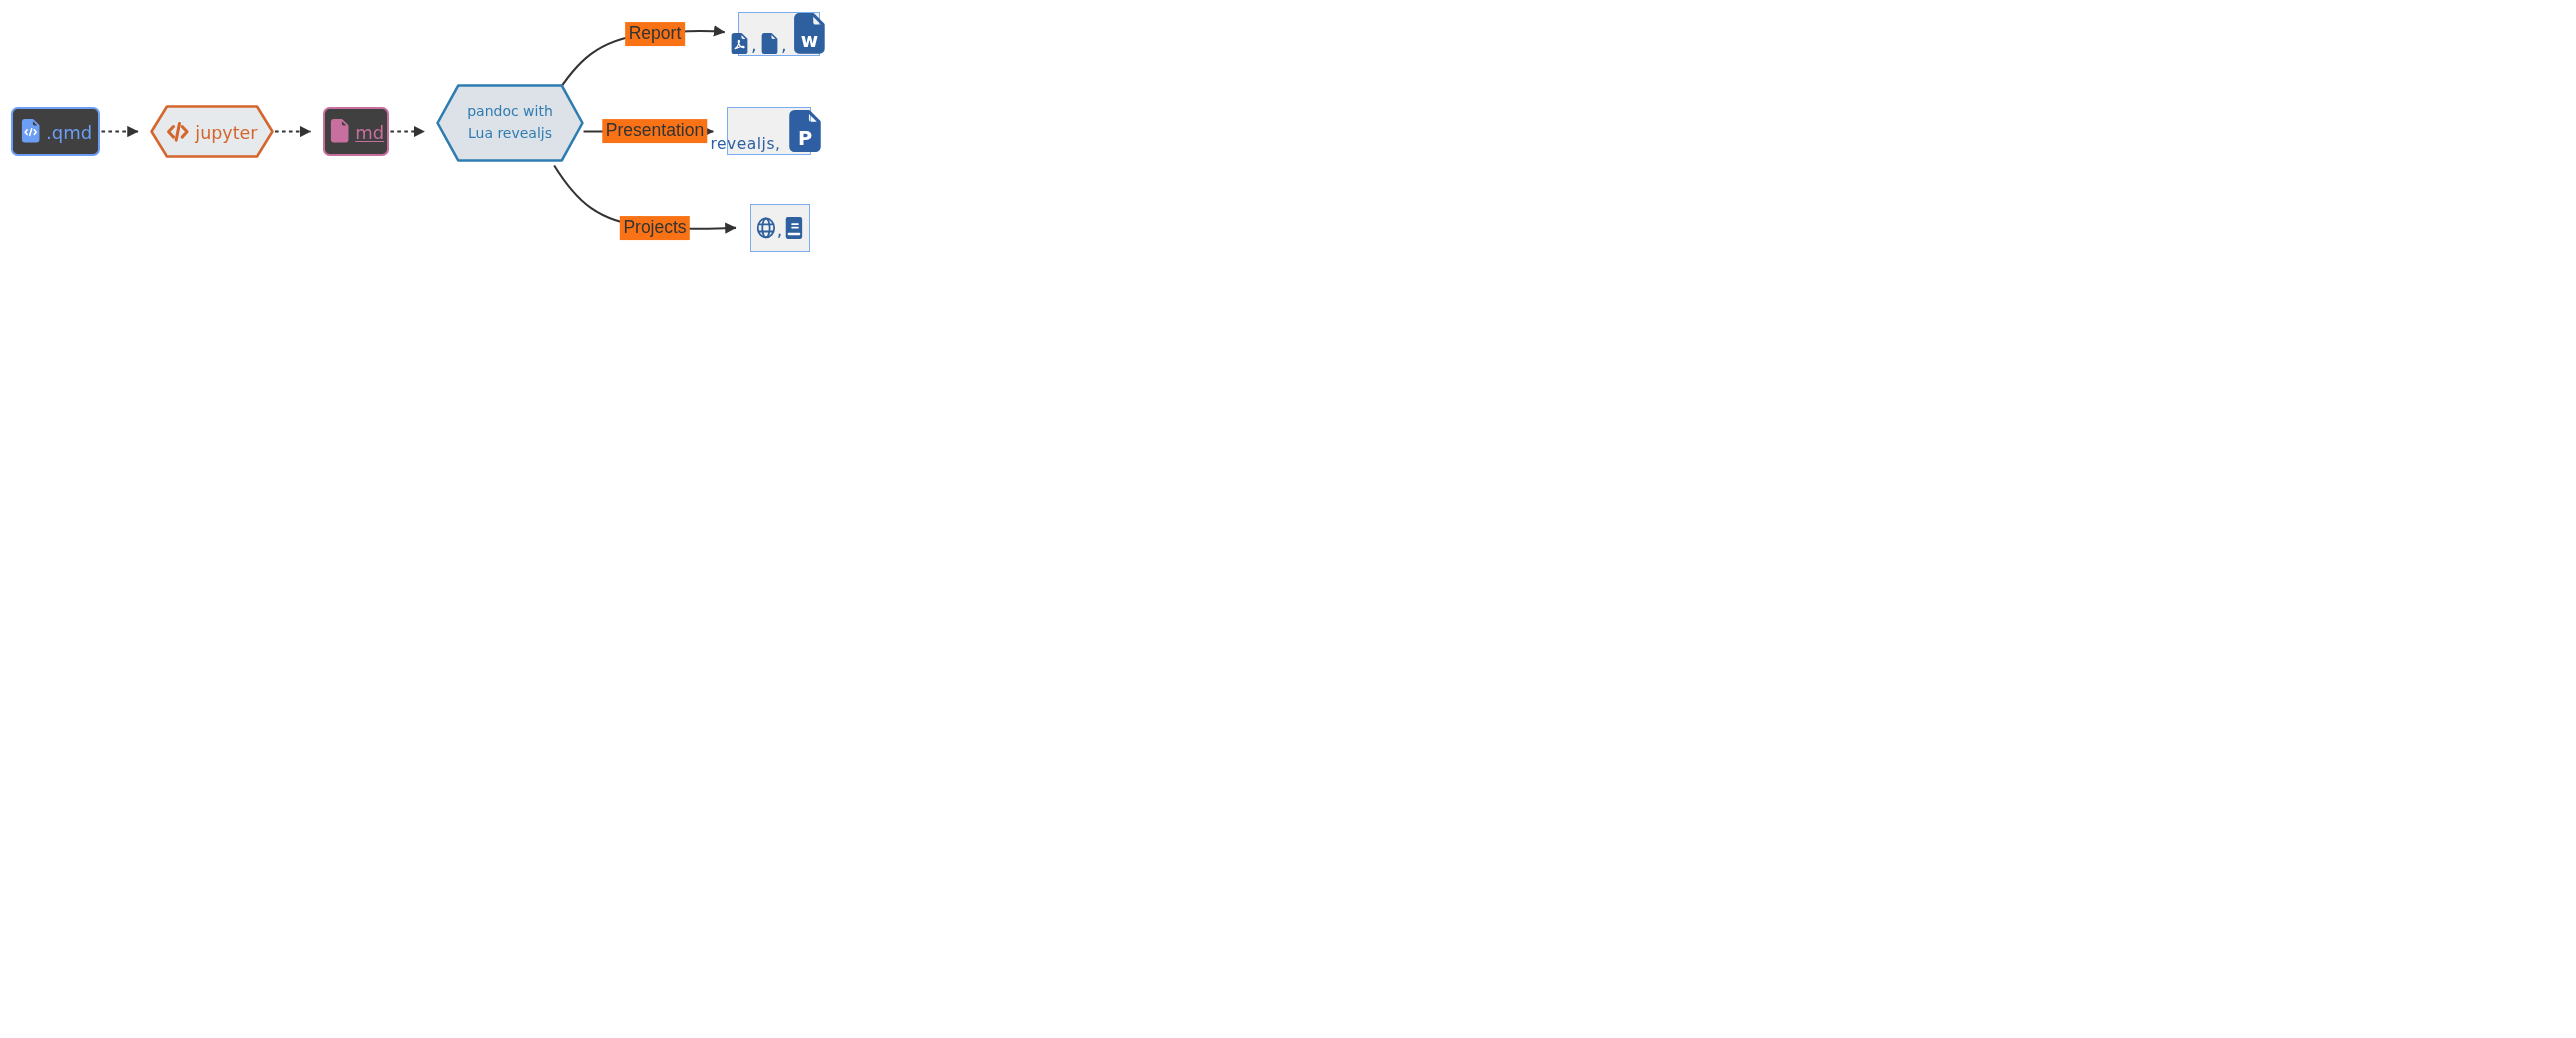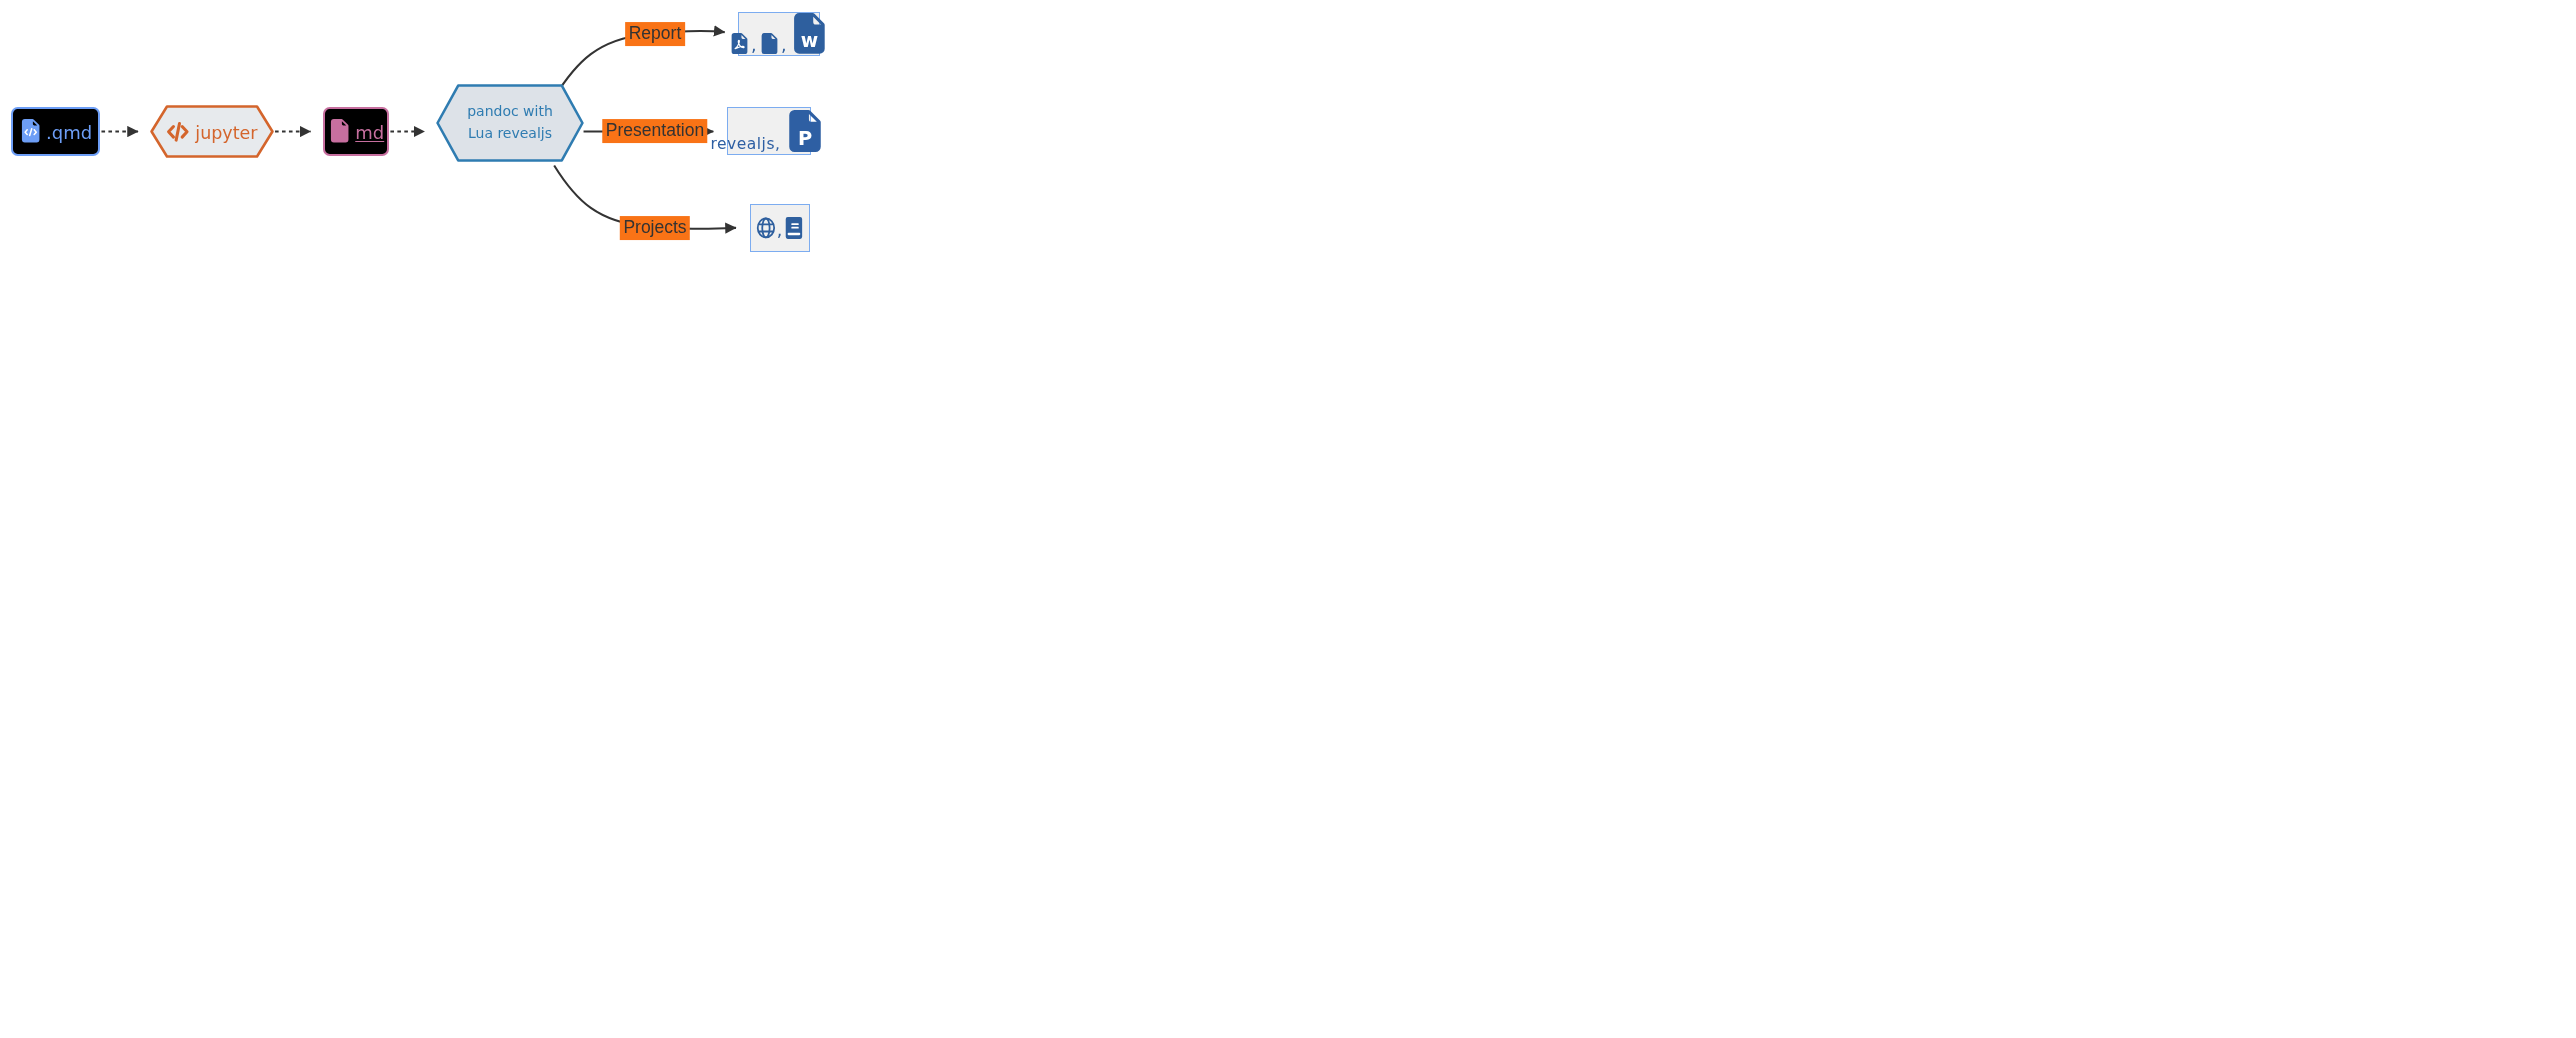--- a/index.html
+++ b/index.html
@@ -5,21 +5,21 @@
   html,body{margin:0;padding:0;background:#ffffff;}
   .canvas{position:relative;width:839px;height:260px;background:#ffffff;overflow:hidden;
           font-family:"DejaVu Sans",sans-serif;}
   svg.edges{position:absolute;left:0;top:0;}
   .edge{stroke:#333333;stroke-width:4;fill:none;}
   .edge.dashed{stroke-dasharray:7 6.5;}
 
   
   .node{position:absolute;display:flex;align-items:center;justify-content:center;
         box-sizing:border-box;white-space:nowrap;}
-  .rect-node{background:#000000;border-radius:6.7px;}
+  .rect-node{background:#404040;border-radius:6.7px;}
   .node-qmd{left:10.8px;top:107px;width:89px;height:49px;border:2.6px solid #6D9EF6;color:#6D9EF6;font-size:18px;}
   .node-md{left:323px;top:107px;width:66px;height:49px;border:2.6px solid #C76F9F;color:#C76F9F;font-size:18px;text-decoration:underline;}
   .hex-node{background:transparent;border:none;}
   .node-jupyter{left:150px;top:105px;width:124px;height:53px;color:#D4652C;font-size:17.5px;}
   .node-pandoc{left:436px;top:84px;width:148px;height:78px;color:#2F7CB1;font-size:14px;text-align:center;line-height:1.55;}
   .hex-shape{position:absolute;left:0;top:0;width:100%;height:100%;z-index:0;}
   .node-label{position:relative;z-index:1;}
 
   
   .icon{display:inline-block;vertical-align:-0.18em;line-height:0;margin:0 4.1px 0 0;}

